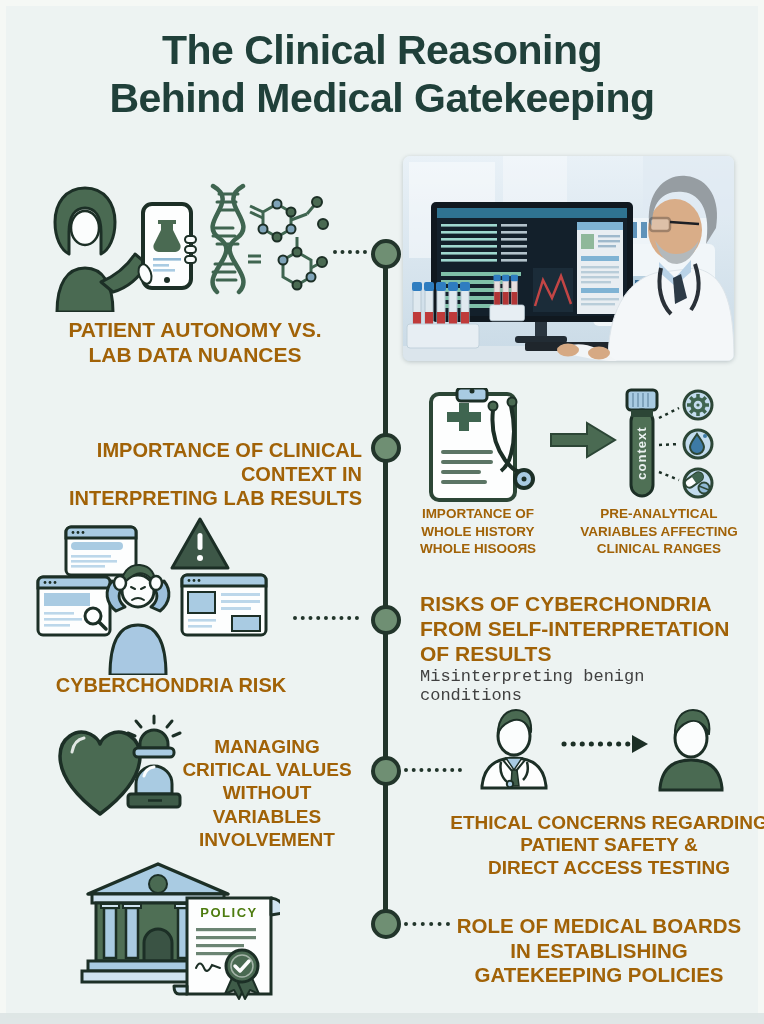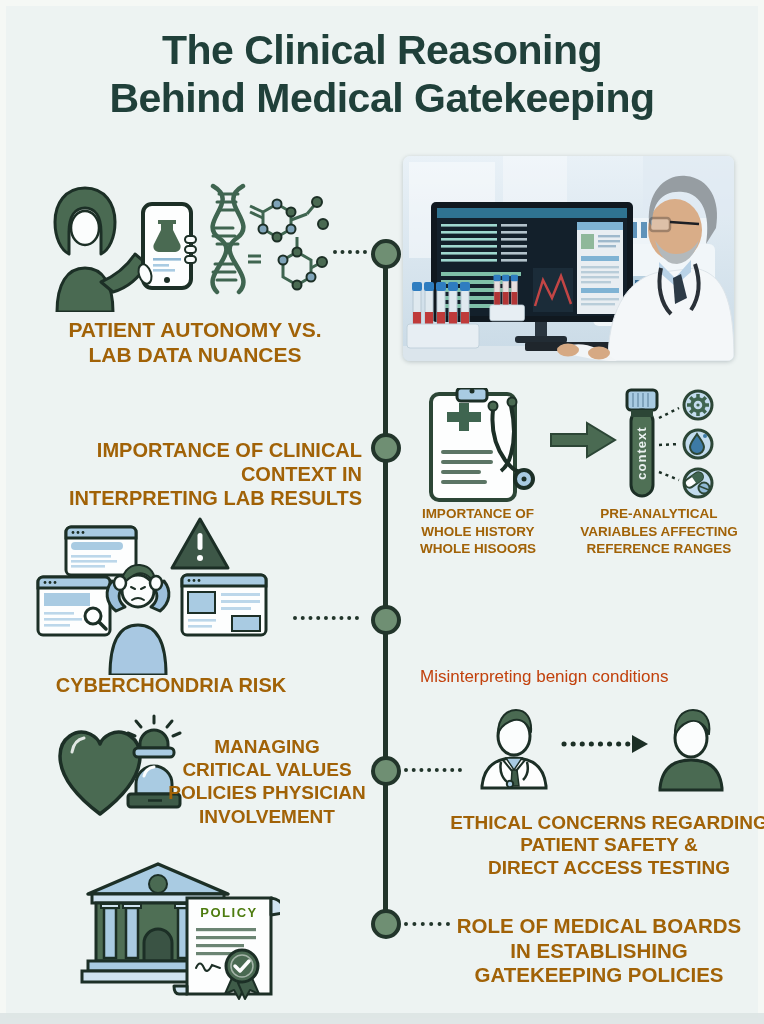--- a/index.html
+++ b/index.html
@@ -13,21 +13,21 @@
   .cap{font-weight:bold;color:#a16207;text-transform:none;}
   .center{text-align:center;}
   .right{text-align:right;}
   .dotted{border-top:4px dotted #22352b;height:0;}
   .tl-line{width:5px;background:#22352b;border-radius:2px;}
   .tl-node{width:22px;height:22px;border-radius:50%;background:#6f8f73;border:4px solid #22352b;}
   .photo{border-radius:7px;overflow:hidden;box-shadow:0 1px 4px rgba(40,60,70,.25);}
   .ctx{transform:rotate(-90deg);transform-origin:center;text-align:center;
     color:#e9f0ef;font-weight:bold;font-size:13px;letter-spacing:1px;}
   .policy{letter-spacing:1.5px;color:#4d7c0f;font-weight:bold;font-size:13px;text-align:center;}
-  .sub{font-weight:normal;color:#c2410c;}
+  .sub{font-weight:normal;color:#404040;font-family:Liberation Mono, monospace;}
   .bottom-strip{background:#dbe3e3;opacity:.85;}
 </style>
 </head>
 <body>
 
 <div id="canvas">
 
   <div class="abs page-title pre">The Clinical Reasoning
 Behind Medical Gatekeeping</div>
 
@@ -306,21 +306,21 @@
     <line x1="286" y1="98" x2="296" y2="102" stroke="#2c4636" stroke-width="1.5"></line>
   </svg>
 
   <div class="abs ctx" style="left:602px;top:445px;width:80px;height:16px;">context</div>
 
   <div class="abs cap center pre" style="left:403px;top:505px;width:150px;font-size:13.5px;line-height:1.3;">IMPORTANCE OF
 WHOLE HISTORY
 WHOLE HISOOЯS</div>
   <div class="abs cap center pre" style="left:570px;top:505px;width:178px;font-size:13.5px;line-height:1.3;">PRE-ANALYTICAL
 VARIABLES AFFECTING
-REFERENCE RANGES</div>
+CLINICAL RANGES</div>
 
   <svg class="abs" style="left:30px;top:513px;" width="272" height="162" viewBox="0 0 272 162">
     <g>
       <rect x="36" y="14" width="70" height="48" rx="5" fill="#fdfefe" stroke="#1c2f26" stroke-width="3"></rect>
       <path d="M36,25 v-6 a5,5 0 0 1 5,-5 h60 a5,5 0 0 1 5,5 v6 z" fill="#a9cbe2" stroke="#1c2f26" stroke-width="3"></path>
       <circle cx="43" cy="19.5" r="1.4" fill="#1c2f26"></circle>
         <circle cx="48" cy="19.5" r="1.4" fill="#1c2f26"></circle>
         <circle cx="53" cy="19.5" r="1.4" fill="#1c2f26"></circle>
       <rect x="41" y="29" width="52" height="8" rx="4" fill="#a9cbe2"></rect>
       <rect x="41" y="42" width="40" height="2.6" fill="#bcd7ea"></rect>
@@ -370,20 +370,23 @@
       <line x1="115" y1="74" x2="111" y2="76" stroke="#1c2f26" stroke-width="2" stroke-linecap="round"></line>
       <path d="M102,87 Q108,83 114,87" stroke="#1c2f26" stroke-width="2" fill="none" stroke-linecap="round"></path>
       <path d="M80,162 C80,128 90,112 108,112 C126,112 136,128 136,162 Z" fill="#a8c8e2" stroke="#1c2f26" stroke-width="3"></path>
       <ellipse cx="90" cy="70" rx="6" ry="7" fill="#fbfdfd" stroke="#1c2f26" stroke-width="2.5"></ellipse>
       <ellipse cx="126" cy="70" rx="6" ry="7" fill="#fbfdfd" stroke="#1c2f26" stroke-width="2.5"></ellipse>
     </g>
   </svg>
 
   <div class="abs cap center" style="left:40px;top:674px;width:262px;font-size:20px;text-align:center;">CYBERCHONDRIA RISK</div>
 
+  <div class="abs cap pre" style="left:420px;top:591px;width:312px;font-size:21px;line-height:1.2;">RISKS OF CYBERCHONDRIA
+FROM SELF-INTERPRETATION
+OF RESULTS</div>
   <div class="abs sub" style="left:420px;top:667px;width:312px;font-size:17px;">Misinterpreting benign conditions</div>
 
   <svg class="abs" style="left:52px;top:714px;" width="140" height="132" viewBox="0 0 140 132">
     <g>
       <path d="M48,100 C28,85 8,64 8,42 C8,24 24,14 38,20 C44,23 47,27 48,30 C49,27 52,23 58,20 C72,14 88,24 88,42 C88,64 68,85 48,100 Z" fill="#4a6a52" stroke="#1c2f26" stroke-width="3.5" stroke-linejoin="round"></path>
       <path d="M20,38 Q22,26 32,24" stroke="#fbfdfd" stroke-width="3" fill="none" stroke-linecap="round" opacity=".85"></path>
     </g>
     <g>
       <g stroke="#1c2f26" stroke-width="3" stroke-linecap="round">
         <line x1="102" y1="2" x2="102" y2="9"></line>
@@ -396,21 +399,21 @@
       <rect x="82" y="34" width="40" height="9" rx="4" fill="#a9cbe2" stroke="#1c2f26" stroke-width="3"></rect>
       <path d="M84,80 v-10 a18,18 0 0 1 36,0 v10 z" fill="#a9cbe2" stroke="#1c2f26" stroke-width="3"></path>
       <path d="M92,62 q2,-8 10,-9" stroke="#fdfefe" stroke-width="3" fill="none" stroke-linecap="round"></path>
       <rect x="76" y="80" width="52" height="13" rx="3" fill="#3f5c49" stroke="#1c2f26" stroke-width="3"></rect>
       <line x1="96" y1="86.5" x2="110" y2="86.5" stroke="#1c2f26" stroke-width="2.5"></line>
     </g>
   </svg>
 
   <div class="abs cap center pre" style="left:168px;top:735px;width:198px;font-size:19px;line-height:1.22;">MANAGING
 CRITICAL VALUES
-POLICIES PHYSICIAN
+WITHOUT VARIABLES
 INVOLVEMENT</div>
 
   <svg class="abs" style="left:478px;top:706px;" width="250" height="100" viewBox="0 0 250 100">
     <g>
       <ellipse cx="36" cy="30" rx="16" ry="19" fill="#fbfdfd" stroke="#1c2f26" stroke-width="3"></ellipse>
       <path d="M20,28 C20,10 30,4 38,4 C48,4 54,12 53,26 C48,14 40,12 33,15 C26,18 22,22 20,28 Z" fill="#4a6a52" stroke="#1c2f26" stroke-width="2" stroke-linejoin="round"></path>
       <path d="M4,80 C6,62 16,52 36,52 C56,52 66,62 68,80 L68,82 H4 Z" fill="#fdfefe" stroke="#1c2f26" stroke-width="3"></path>
       <path d="M28,52 L36,64 L44,52 Z" fill="#a9cbe2" stroke="#1c2f26" stroke-width="1.5"></path>
       <path d="M34,64 L39,64 L41,80 L33,80 Z" fill="#3f5c49" stroke="#1c2f26" stroke-width="1.5"></path>
       <line x1="25" y1="54" x2="34" y2="65" stroke="#1c2f26" stroke-width="2"></line>

